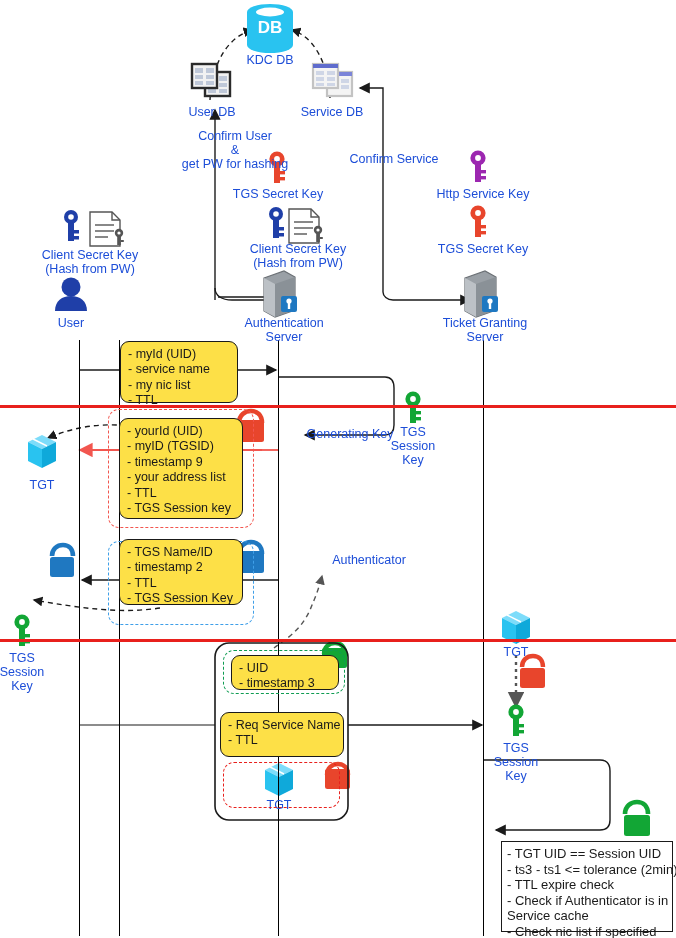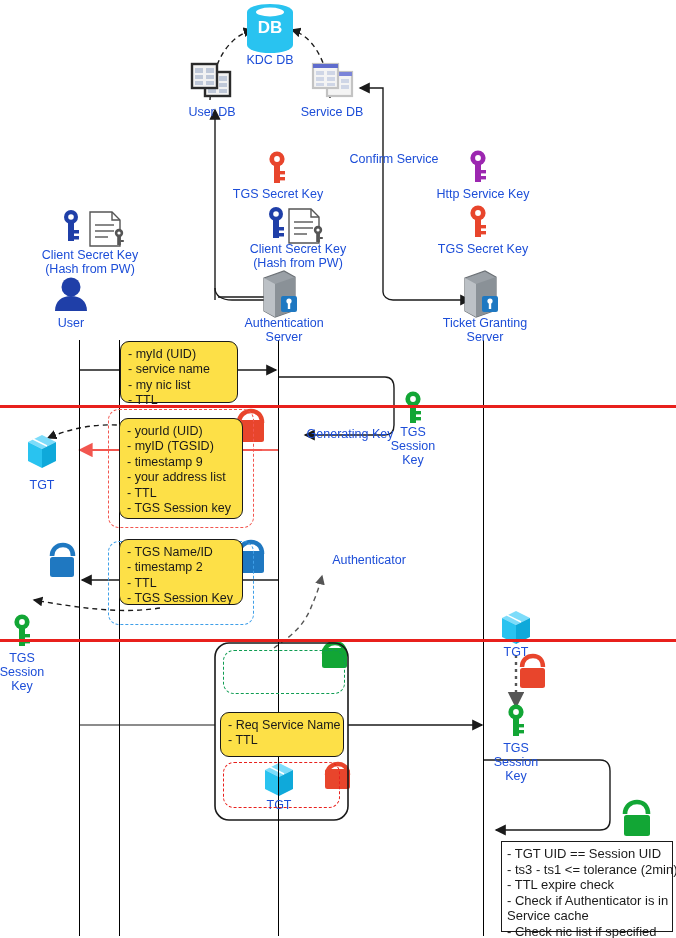--- a/index.html
+++ b/index.html
@@ -306,20 +306,23 @@
   <div class="vline" style="left:278px;top:340px;height:596px;"></div>
   <div class="vline" style="left:483px;top:340px;height:596px;"></div>
 
   <div class="redline" style="left:0;top:405px;width:676px;"></div>
   <div class="redline" style="left:0;top:639px;width:676px;"></div>
 
   <div class="lbl" style="left:230px;top:53px;width:80px;">KDC DB</div>
   <div class="lbl" style="left:172px;top:105px;width:80px;">User DB</div>
   <div class="lbl" style="left:292px;top:105px;width:80px;">Service DB</div>
 
+  <div class="lbl" style="left:160px;top:129px;width:150px;">Confirm User
+&amp;
+get PW for hashing</div>
   <div class="lbl" style="left:334px;top:152px;width:120px;">Confirm Service</div>
 
   <div class="lbl" style="left:222px;top:187px;width:112px;">TGS Secret Key</div>
   <div class="lbl" style="left:20px;top:248px;width:140px;">Client Secret Key
 (Hash from PW)</div>
   <div class="lbl" style="left:222px;top:242px;width:152px;">Client Secret Key
 (Hash from PW)</div>
   <div class="lbl" style="left:417px;top:187px;width:132px;">Http Service Key</div>
   <div class="lbl" style="left:423px;top:242px;width:120px;">TGS Secret Key</div>
 
@@ -363,20 +366,22 @@
 - TTL
 - TGS Session key</div>
 
   <div class="dashbox" style="left:108px;top:541px;width:146px;height:84px;border:1.6px dashed #3f9fe8;"></div>
   <div class="msgbox" style="left:119px;top:539px;width:124px;height:66px;">- TGS Name/ID
 - timestamp 2
 - TTL
 - TGS Session Key</div>
 
   <div class="dashbox" style="left:223px;top:650px;width:122px;height:44px;border:1.6px dashed #0e9c52;"></div>
+  <div class="msgbox" style="left:231px;top:655px;width:108px;height:35px;">- UID
+- timestamp 3</div>
 
   <div class="msgbox" style="left:220px;top:712px;width:124px;height:45px;">- Req Service Name
 - TTL</div>
 
   <div class="dashbox" style="left:223px;top:762px;width:117px;height:46px;border:1.6px dashed #e8201c;"></div>
 
   <div class="plainbox" style="left:501px;top:841px;width:172px;height:91px;">- TGT UID == Session UID
 - ts3 - ts1 &lt;= tolerance (2min)
 - TTL expire check
 - Check if Authenticator is in

